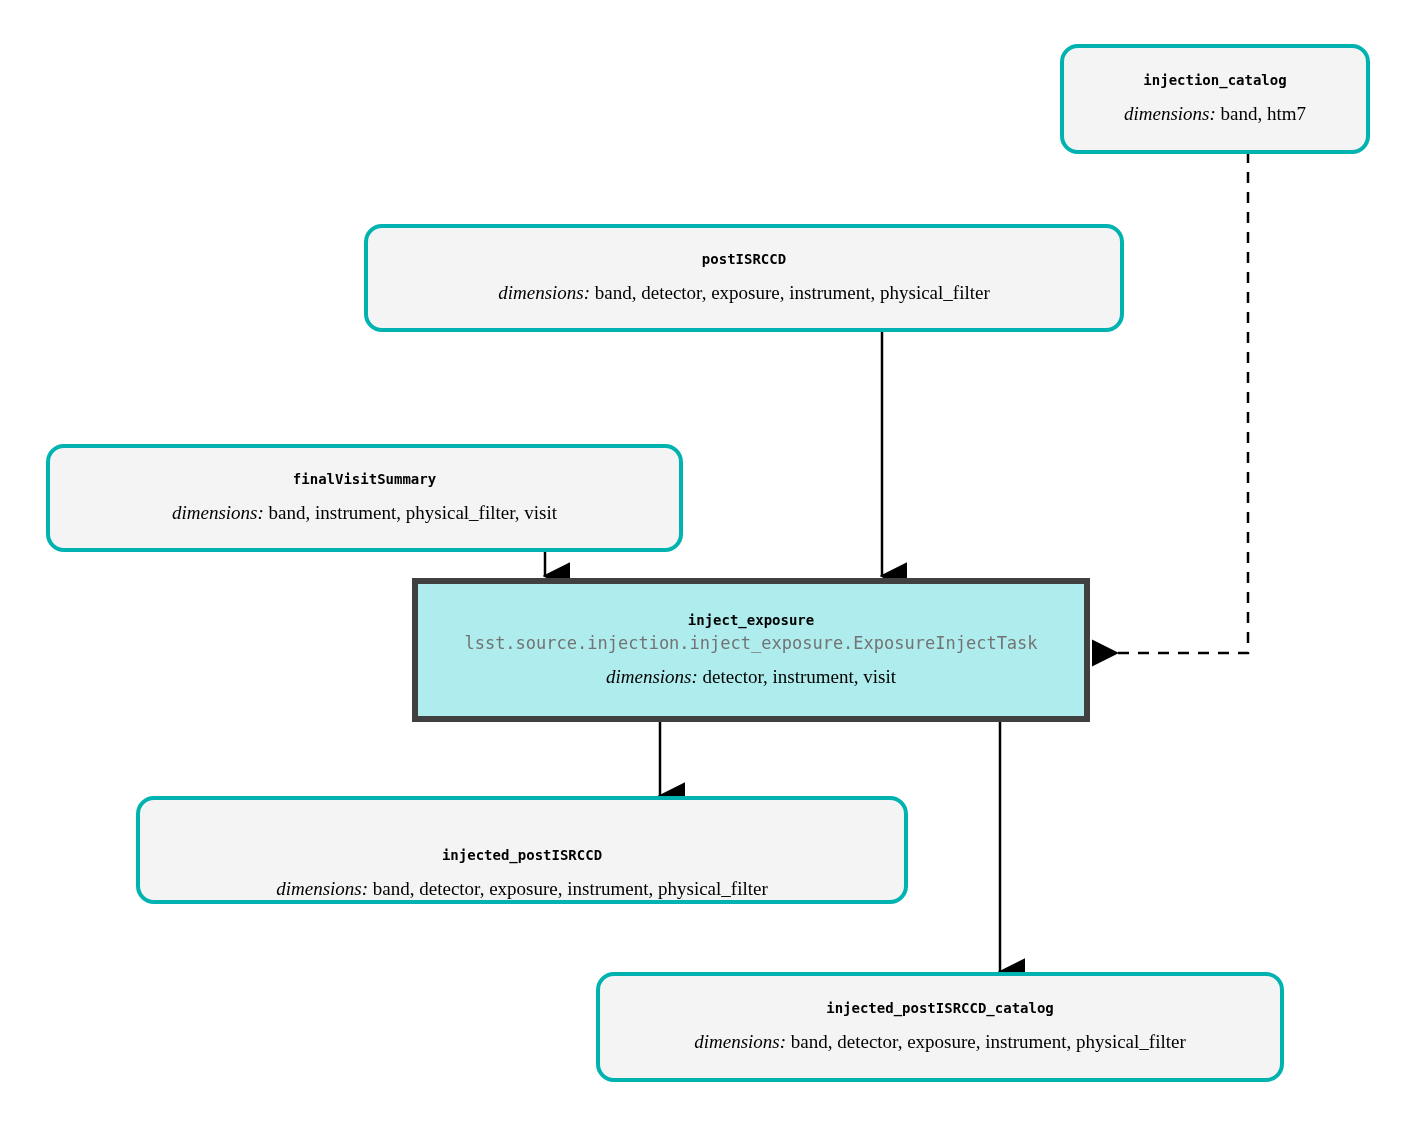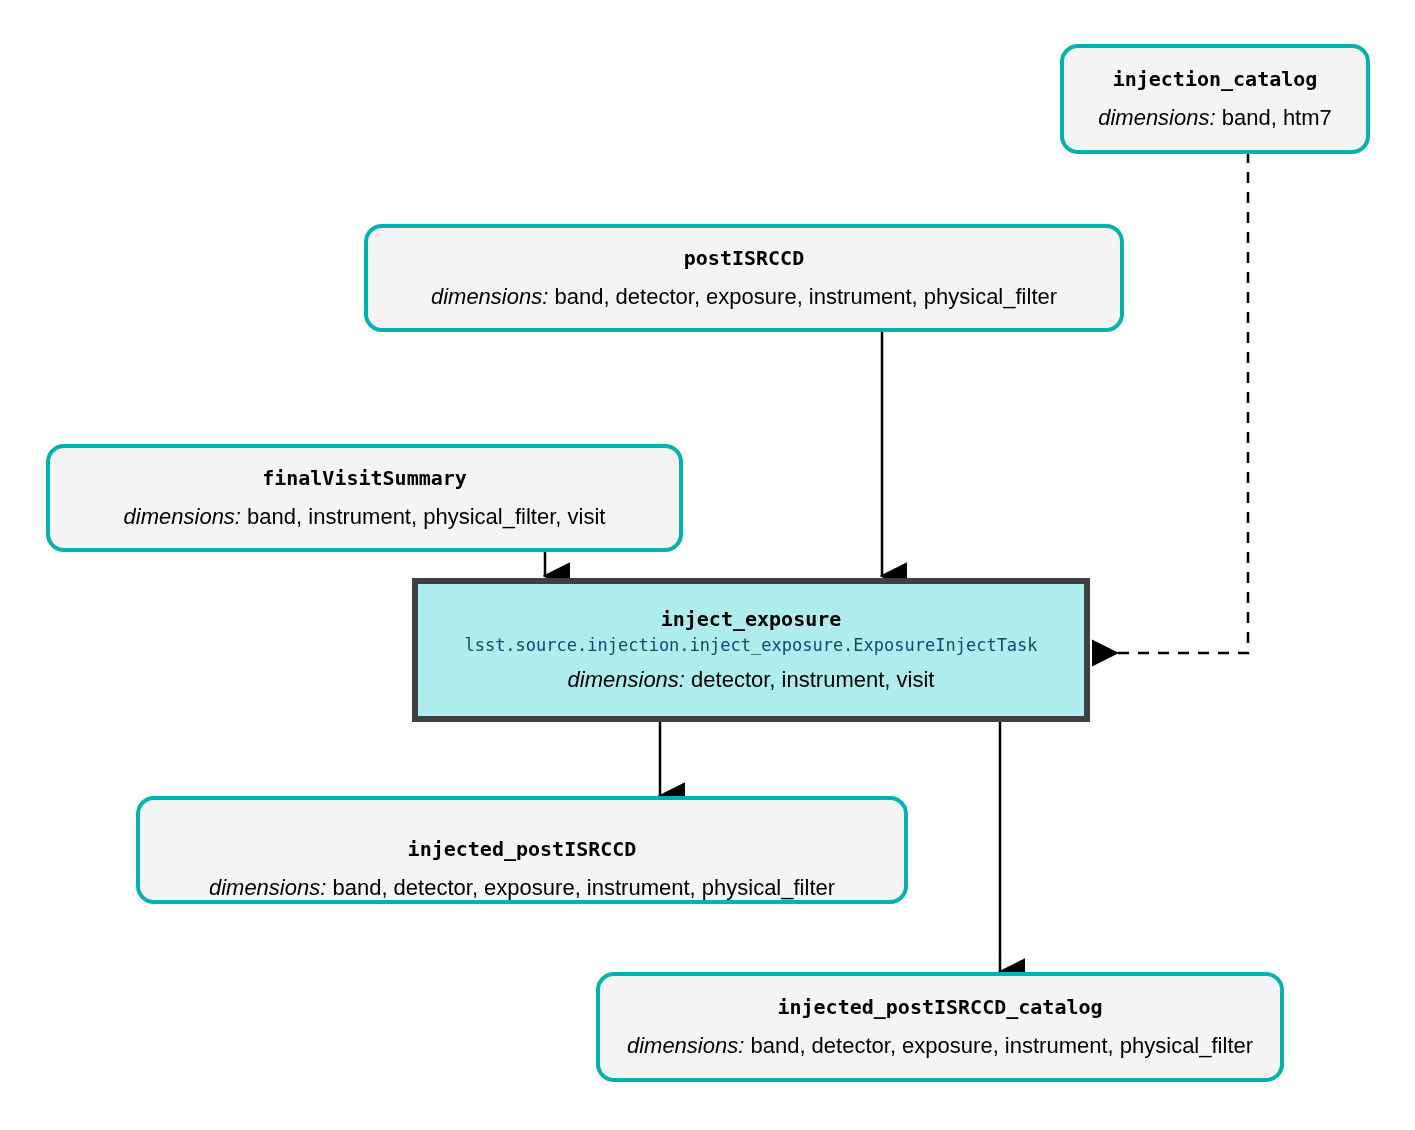--- a/index.html
+++ b/index.html
@@ -38,38 +38,38 @@
     border-radius: 18px;
   }
   .node.task {
     background: #aeeced;
     border: 6px solid #404040;
     border-radius: 0;
   }
   .node-title {
     font-family: "DejaVu Sans Mono", monospace;
     font-weight: bold;
-    font-size: 20px;
+    font-size: 14px;
     color: #000000;
     letter-spacing: 0px;
     white-space: nowrap;
     line-height: 1.1;
   }
   .node-class {
     font-family: "DejaVu Sans Mono", monospace;
     font-weight: normal;
     font-size: 17px;
-    color: #0c4a6e;
+    color: #737373;
     white-space: nowrap;
     line-height: 1.1;
     margin-top: 6px;
   }
   .node-dims {
-    font-family: Liberation Sans, sans-serif;
-    font-size: 22px;
+    font-family: Liberation Serif, serif;
+    font-size: 19px;
     color: #000000;
     white-space: nowrap;
     line-height: 1.1;
     margin-top: 16px;
   }
   .node.task .node-dims {
     margin-top: 14px;
   }
   .dims-label {
     font-style: italic;

